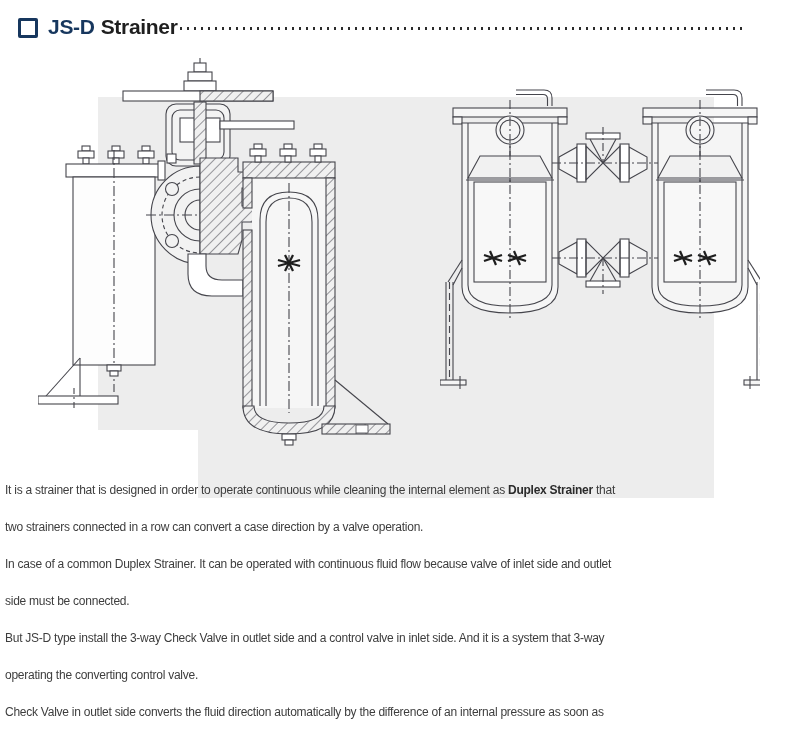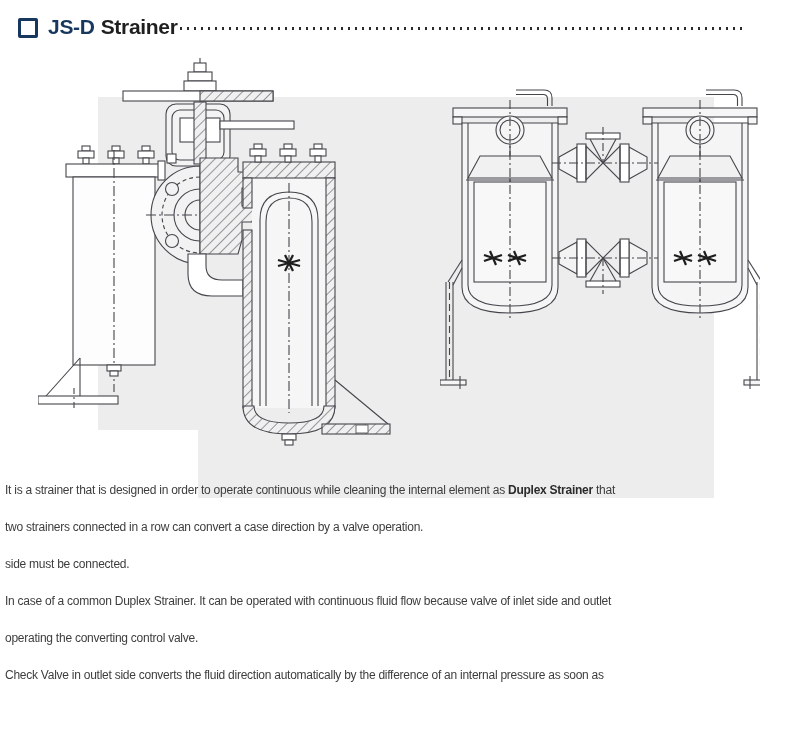--- a/index.html
+++ b/index.html
@@ -217,19 +217,20 @@
           <line x1="176" y1="199" x2="163" y2="176"></line>
           <line x1="163" y1="176" x2="163" y2="212" stroke-dasharray="8 3 2 3"></line>
         </g>
       </g>
     </svg>
   </div>
 
   <div class="bodytext">
     <div class="tline"><span>It is a strainer that is designed in order to operate continuous while cleaning the internal element as </span><b>Duplex Strainer</b><span> that</span></div>
     <div class="tline">two strainers connected in a row can convert a case direction by a valve operation.</div>
+    <div class="tline">In case of a common Duplex Strainer. It can be operated with continuous fluid flow because valve of inlet side and outlet</div>
     <div class="tline">side must be connected.</div>
-    <div class="tline">In case of a common Duplex Strainer. It can be operated with continuous fluid flow because valve of inlet side and outlet</div>
+    <div class="tline">But JS-D type install the 3-way Check Valve in outlet side and a control valve in inlet side. And it is a system that 3-way</div>
     <div class="tline">operating the converting control valve.</div>
     <div class="tline">Check Valve in outlet side converts the fluid direction automatically by the difference of an internal pressure as soon as</div>
   </div>
 
 </div>
 
 </body></html>

